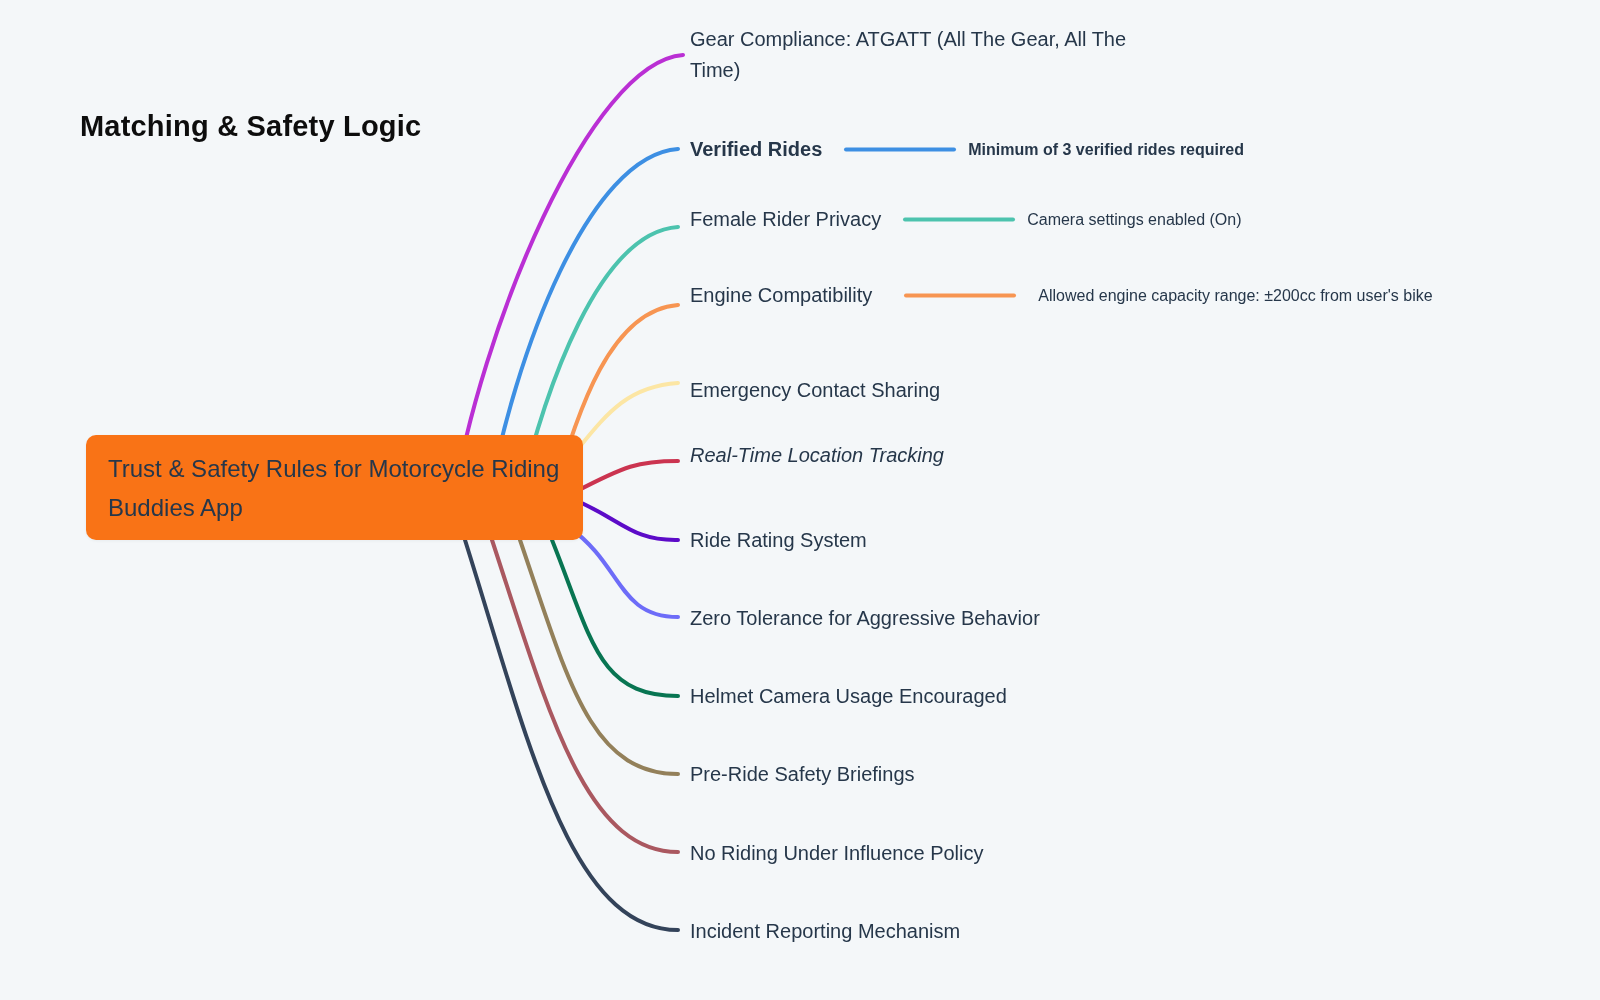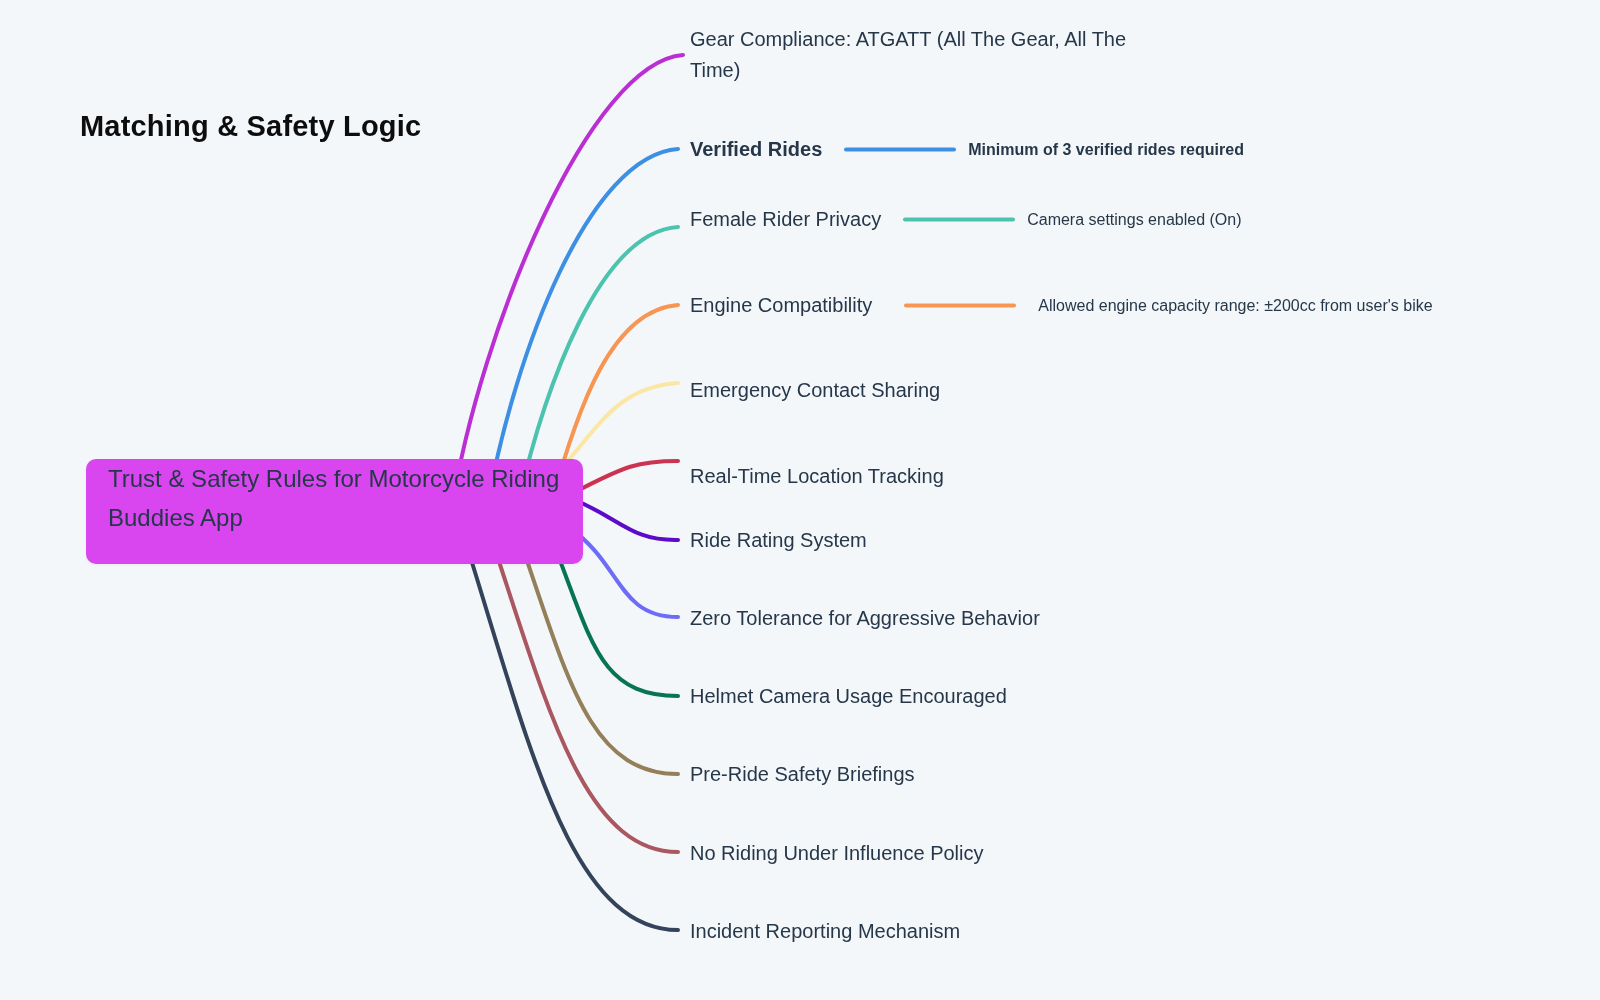--- a/index.html
+++ b/index.html
@@ -8,23 +8,23 @@
     background:#f4f7f9; overflow:hidden;
     font-family:"Liberation Sans", sans-serif;
   }
   .edges { position:absolute; left:0; top:0; width:1600px; height:1000px; }
   .edges path { fill:none; stroke-width:4; stroke-linecap:round; }
   .page-title {
     position:absolute; left:80px; top:110px;
     font-size:29px; font-weight:700; color:#0d0d0d; letter-spacing:0.2px;
   }
   .root-node {
-    position:absolute; left:86px; top:459px; width:497px; height:105px;
-    background:#d946ef; border-radius:10px;
-    display:flex; 
+    position:absolute; left:86px; top:435px; width:497px; height:105px;
+    background:#f97316; border-radius:10px;
+    display:flex; align-items:center;
     box-shadow:0 1px 3px rgba(40,60,90,0.06);
   }
   .root-node .root-label {
     padding:0 22px; font-size:24px; line-height:39px; color:#26374a;
   }
   .branch {
     position:absolute; display:flex; align-items:center;
     transform:translateY(-50%);
   }
   .branch .label { font-size:20px; color:#26374a; white-space:nowrap; }
@@ -67,29 +67,29 @@
       <div class="branch" style="left: 690px; top: 149px; font-weight: bold;">
         <span class="label">Verified Rides</span>
         <span class="connector" style="background: rgb(61, 143, 227);"></span>
         <span class="sub">Minimum of 3 verified rides required</span>
       </div>
       <div class="branch" style="left: 690px; top: 219px;">
         <span class="label">Female Rider Privacy</span>
         <span class="connector" style="background: rgb(76, 195, 174);"></span>
         <span class="sub">Camera settings enabled (On)</span>
       </div>
-      <div class="branch" style="left: 690px; top: 305px; gap: 10px;">
+      <div class="branch" style="left: 690px; top: 295px; gap: 10px;">
         <span class="label">Engine Compatibility</span>
         <span class="connector" style="background: rgb(247, 149, 82);"></span>
         <span class="sub">Allowed engine capacity range: ±200cc from user's bike</span>
       </div>
       <div class="branch" style="left: 690px; top: 383px; margin-top: 7px;">
         <span class="label">Emergency Contact Sharing</span>
       </div>
-      <div class="branch" style="left: 690px; top: 476px;">
+      <div class="branch" style="left: 690px; top: 455px; font-style: italic;">
         <span class="label">Real-Time Location Tracking</span>
       </div>
       <div class="branch" style="left: 690px; top: 540px;">
         <span class="label">Ride Rating System</span>
       </div>
       <div class="branch" style="left: 690px; top: 618px;">
         <span class="label">Zero Tolerance for Aggressive Behavior</span>
       </div>
       <div class="branch" style="left: 690px; top: 696px;">
         <span class="label">Helmet Camera Usage Encouraged</span>

